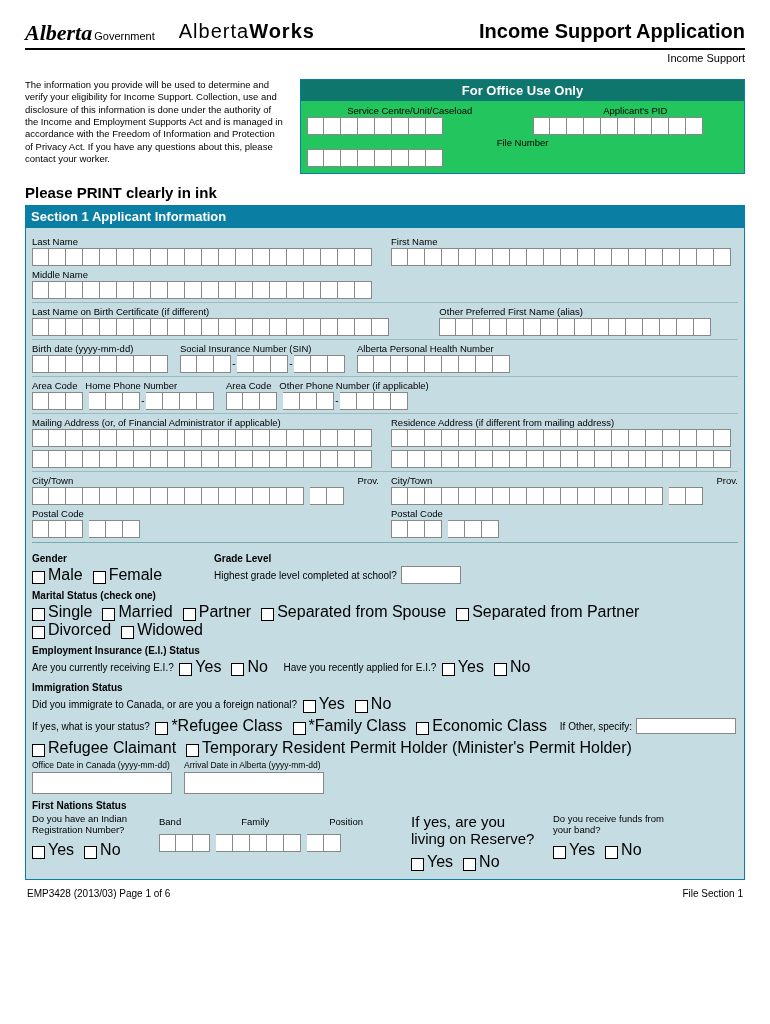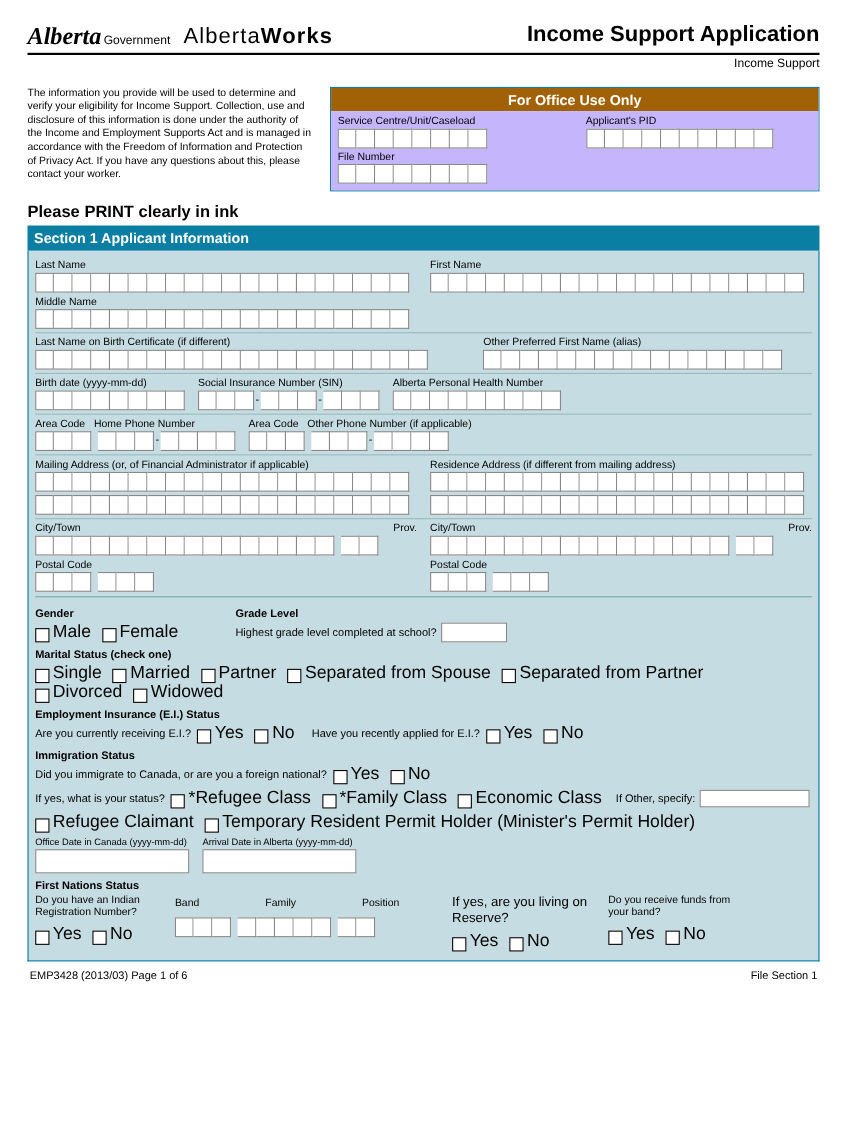--- a/index.html
+++ b/index.html
@@ -1,30 +1,30 @@
 <!DOCTYPE html>
 <html><head>
 <meta charset="utf-8">
 <style>
   * { box-sizing: border-box; margin: 0; padding: 0; }
   body { font-family: Arial, Helvetica, sans-serif; background: #fff; width: 770px; margin: 0 auto; padding: 20px 25px; font-size: 10px; color: #000; }
   .header { display: flex; align-items: flex-start; justify-content: space-between; border-bottom: 2px solid #000; padding-bottom: 2px; margin-bottom: 2px; }
-  .header-left { display: flex; align-items: center; gap: 12px; }
+  .header-left { display: flex; gap: 24px; }
   .logo-alberta { font-family: cursive; font-style: italic; font-size: 22px; font-weight: bold; }
   .logo-gov { font-size: 11px; margin-left: 2px; }
   .logo-works { font-size: 20px; font-weight: 300; letter-spacing: 1px; }
   .logo-works b { font-weight: bold; }
   .header-right { text-align: right; }
   .title { font-size: 20px; font-weight: bold; }
   .subtitle { font-size: 11px; text-align: right; margin-bottom: 15px; }
   .top-row { display: flex; gap: 15px; margin-bottom: 10px; }
   .intro-text { flex: 0 0 260px; font-size: 9.5px; line-height: 1.3; }
   .office-box { flex: 1; border: 1px solid #0a7fa3; }
-  .office-header { background: #a16207; color: #fff; text-align: center; font-weight: bold; font-size: 13px; padding: 3px; }
-  .office-body { padding: 4px 6px; background: #c4b5fd; }
+  .office-header { background: #0f766e; color: #fff; text-align: center; font-weight: bold; font-size: 13px; padding: 3px; }
+  .office-body { padding: 4px 6px; background: #22c55e; text-align: center; }
   .office-row { display: flex; gap: 20px; margin-bottom: 2px; }
   .office-field { flex: 1; }
   .office-label { font-size: 9.5px; margin-bottom: 1px; }
   .print-instruction { font-size: 15px; font-weight: bold; margin: 8px 0 4px; }
   .section-header { background: #0a7fa3; color: #fff; font-weight: bold; font-size: 13px; padding: 4px 6px; }
   .section-body { background: #c5dce3; padding: 5px 6px 8px; border: 1px solid #0a7fa3; border-top: none; }
   .field-label { font-size: 9.5px; margin-top: 3px; margin-bottom: 1px; }
   .cells { display: flex; }
   .cell { width: 17px; height: 18px; border: 1px solid #888; border-left: none; background: #fff; }
   .cell:first-child { border-left: 1px solid #888; }
@@ -680,21 +680,21 @@
           <div class="cell"></div>
           <div class="cell"></div>
           <div class="cell"></div>
           <div class="cell"></div>
           <div class="cell-sep"></div>
           <div class="cell"></div>
           <div class="cell"></div>
         </div>
     </div>
     <div style="flex:0 0 130px">
-      <div style="font-size:12px">If yes, are you living on Reserve?</div>
+      <div style="font-size:15px">If yes, are you living on Reserve?</div>
       <div class="check-row" style="margin-top:6px">
         <span class="check-item">
             <span class="checkbox"></span>
             <span>Yes</span>
           </span>
         <span class="check-item">
             <span class="checkbox"></span>
             <span>No</span>
           </span>
       </div>

